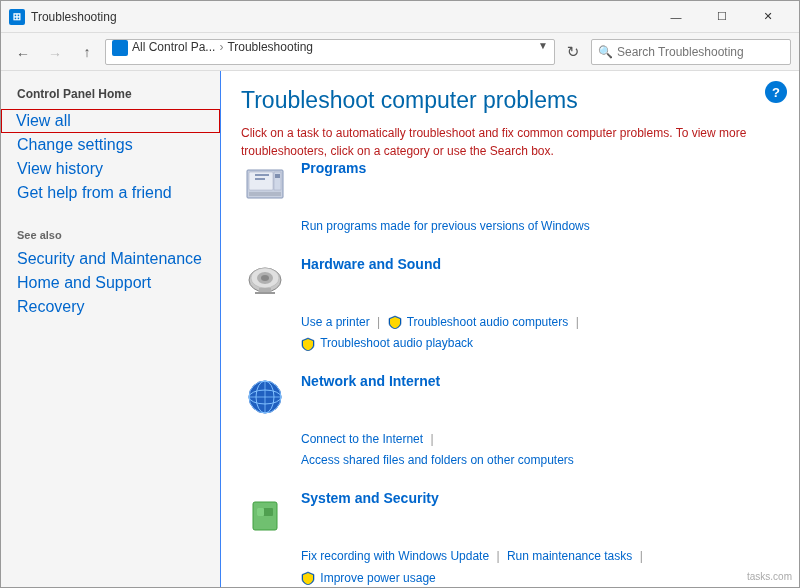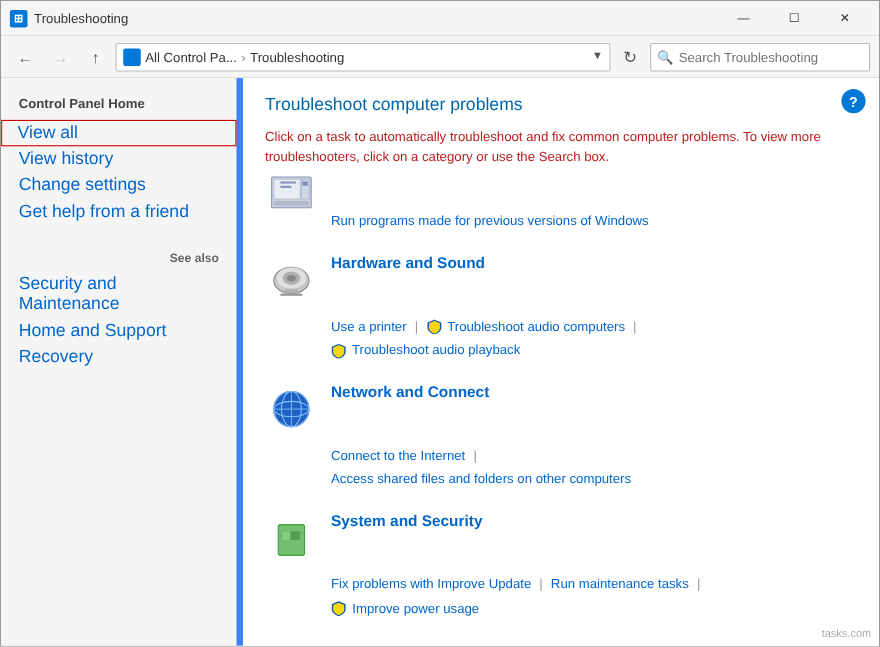--- a/index.html
+++ b/index.html
@@ -11,42 +11,42 @@
     .title-bar-icon { width: 16px; height: 16px; margin-right: 6px; background: #0078d7; border-radius: 2px; display: flex; align-items: center; justify-content: center; }
     .title-bar-icon span { color: #fff; font-size: 10px; font-weight: bold; }
     .title-bar-title { flex: 1; font-size: 12px; color: #333; }
     .title-bar-controls { display: flex; gap: 0; }
     .title-bar-btn { width: 46px; height: 32px; display: flex; align-items: center; justify-content: center; cursor: pointer; font-size: 11px; color: #333; border: none; background: transparent; }
 
     
     .address-bar { height: 38px; background: #f5f5f5; border-bottom: 1px solid #ddd; display: flex; align-items: center; padding: 0 8px; gap: 4px; }
     .nav-btn { width: 28px; height: 28px; display: flex; align-items: center; justify-content: center; border: none; background: transparent; cursor: pointer; color: #555; font-size: 14px; border-radius: 2px; }
     .nav-btn.disabled { color: #bbb; cursor: default; }
-    .breadcrumb-bar { flex: 1; height: 26px; background: #fff; border: 1px solid #bbb; display: flex; align-items: center; padding: 0 6px; font-size: 12px; border-radius: 2px; }
+    .breadcrumb-bar { flex: 1; height: 26px; background: #fff; border: 1px solid #bbb; display: flex; align-items: flex-start; padding: 0 6px; font-size: 12px; border-radius: 2px; }
     .breadcrumb-sep { color: #888; margin: 0 4px; }
     .bc-icon { width: 16px; height: 16px; margin-right: 4px; background: #0078d7; border-radius: 2px; }
     .bc-dropdown { margin-left: auto; color: #555; font-size: 10px; cursor: pointer; }
     .refresh-btn { width: 28px; height: 28px; display: flex; align-items: center; justify-content: center; border: none; background: transparent; cursor: pointer; color: #555; font-size: 15px; }
     .search-box { width: 200px; height: 26px; border: 1px solid #bbb; border-radius: 2px; display: flex; align-items: center; padding: 0 6px; background: #fff; }
     .search-box input { border: none; outline: none; font-size: 12px; width: 100%; background: transparent; color: #7f1d1d; }
 
     
     .main { display: flex; flex: 1; overflow: hidden; }
 
     
-    .sidebar { width: 220px; background: #f5f5f5; border-right: 6px solid #3b82f6; padding: 12px 0; }
+    .sidebar { width: 220px; background: #f5f5f5; border-right: 1px solid #3b82f6; padding: 12px 0; }
     .sidebar-heading { font-size: 12px; color: #444; padding: 4px 16px 8px; font-weight: 600; }
     .sidebar-link { display: block; padding: 3px 16px; font-size: 16px; color: #0066cc; cursor: pointer; text-decoration: none; }
     .sidebar-link.highlighted { border: 1.5px solid #cc0000; color: #0066cc; padding: 2px 14px; }
     .sidebar-section { margin-top: 20px; padding: 0; }
-    .sidebar-section-title { font-size: 11px; color: #666; padding: 4px 16px 6px; font-weight: 600; text-align: right; }
+    .sidebar-section-title { font-size: 11px; color: #666; padding: 4px 16px 6px; font-weight: 600; }
 
     
     .content { flex: 1; padding: 16px 20px; background: #fff; overflow-y: auto; position: relative; }
-    .content-title { font-size: 16px; color: #0066aa; font-weight: 400; margin-bottom: 10px; }
+    .content-title { font-size: 23px; color: #0066aa; font-weight: 400; margin-bottom: 10px; }
     .content-desc { font-size: 12px; color: #b91c1c; line-height: 1.5; }
 
     
     .category { display: flex; align-items: flex-start; margin-bottom: 18px; gap: 12px; }
     .cat-icon { width: 48px; height: 48px; flex-shrink: 0; display: flex; align-items: center; justify-content: center; }
     .cat-icon svg { width: 40px; height: 40px; }
     .cat-info { flex: 1; }
     .cat-title { font-size: 14px; color: #0066cc; font-weight: 600; margin-bottom: 4px; cursor: pointer; }
     .cat-links { font-size: 12px; color: #444; line-height: 1.8; margin-top: 40px; }
     .cat-links a { color: #0066cc; text-decoration: none; cursor: pointer; }
@@ -91,22 +91,22 @@
       <input type="text" placeholder="Search Troubleshooting" style="">
     </div>
   </div>
 
   <div class="main">
 
     <div class="sidebar">
       <div class="sidebar-heading">Control Panel Home</div>
 
       <a class="sidebar-link highlighted">View all</a>
+      <a class="sidebar-link">Change settings</a>
       <a class="sidebar-link">View history</a>
-      <a class="sidebar-link">Change settings</a>
       <a class="sidebar-link">Get help from a friend</a>
 
       <div class="sidebar-section">
         <div class="sidebar-section-title">See also</div>
         <a class="sidebar-link">Security and Maintenance</a>
         <a class="sidebar-link">Home and Support</a>
         <a class="sidebar-link">Recovery</a>
       </div>
     </div>
 
@@ -122,20 +122,21 @@
             <rect x="2" y="6" width="36" height="28" rx="1" fill="#c8d0e0" stroke="#8898b8" stroke-width="1"></rect>
             <rect x="4" y="8" width="24" height="18" rx="1" fill="#e8ecf4" stroke="#a0a8c0" stroke-width="0.5"></rect>
             <rect x="4" y="28" width="32" height="4" fill="#b0b8c8"></rect>
             <rect x="10" y="10" width="14" height="2" fill="#8898b8"></rect>
             <rect x="10" y="14" width="10" height="2" fill="#8898b8"></rect>
             <rect x="29" y="8" width="7" height="18" fill="#d0d8e8" stroke="#a0a8c0" stroke-width="0.5"></rect>
             <rect x="30" y="10" width="5" height="4" fill="#8090b0"></rect>
           </svg>
         </div>
         <div class="cat-info">
+          <div class="cat-title">Programs</div>
           <div class="cat-links">
             <a>Run programs made for previous versions of Windows</a>
           </div>
         </div>
       </div>
 
       <div class="category">
         <div class="cat-icon">
           <svg viewBox="0 0 40 40" xmlns="http://www.w3.org/2000/svg">
             <ellipse cx="20" cy="20" rx="16" ry="12" fill="#c8c8c8" stroke="#888" stroke-width="1"></ellipse>
@@ -176,42 +177,42 @@
           <svg viewBox="0 0 40 40" xmlns="http://www.w3.org/2000/svg">
             <circle cx="20" cy="20" r="16" fill="#2060c0" stroke="#1040a0" stroke-width="1"></circle>
             <ellipse cx="20" cy="20" rx="9" ry="16" fill="none" stroke="#80c0ff" stroke-width="1"></ellipse>
             <ellipse cx="20" cy="20" rx="16" ry="7" fill="none" stroke="#80c0ff" stroke-width="1"></ellipse>
             <line x1="4" y1="20" x2="36" y2="20" stroke="#80c0ff" stroke-width="0.8"></line>
             <line x1="20" y1="4" x2="20" y2="36" stroke="#80c0ff" stroke-width="0.8"></line>
             <circle cx="20" cy="20" r="16" fill="none" stroke="#80c0ff" stroke-width="1"></circle>
           </svg>
         </div>
         <div class="cat-info">
-          <div class="cat-title">Network and Connect</div>
+          <div class="cat-title">Network and Internet</div>
           <div class="cat-links">
             <a>Connect to the Internet</a>
             <span class="separator"> | </span>
             <br>
             <a>Access shared files and folders on other computers</a>
           </div>
         </div>
       </div>
 
       <div class="category">
         <div class="cat-icon">
           <svg viewBox="0 0 40 40" xmlns="http://www.w3.org/2000/svg">
             <rect x="8" y="8" width="24" height="28" rx="2" fill="#70c070" stroke="#40a040" stroke-width="1"></rect>
             <rect x="12" y="14" width="16" height="8" rx="1" fill="#50a050"></rect>
             <rect x="12" y="14" width="7" height="8" rx="1" fill="#80d080"></rect>
           </svg>
         </div>
         <div class="cat-info">
           <div class="cat-title">System and Security</div>
           <div class="cat-links">
-            <a>Fix problems with Improve Update</a>
+            <a>Fix recording with Windows Update</a>
             <span class="separator"> | </span>
             <a>Run maintenance tasks</a>
             <span class="separator"> | </span>
             <br>
             <span>
               <svg width="14" height="14" viewBox="0 0 14 14" style="vertical-align:middle;margin-right:2px" xmlns="http://www.w3.org/2000/svg">
                 <path d="M7 1 L13 3.5 L13 8 C13 11 10 13 7 14 C4 13 1 11 1 8 L1 3.5 Z" fill="#0060c0" stroke="#004090" stroke-width="0.5"></path>
                 <path d="M7 2 L12 4 L12 8 C12 10.5 9.5 12.5 7 13.2 C4.5 12.5 2 10.5 2 8 L2 4 Z" fill="#ffd700"></path>
               </svg>
             </span>

